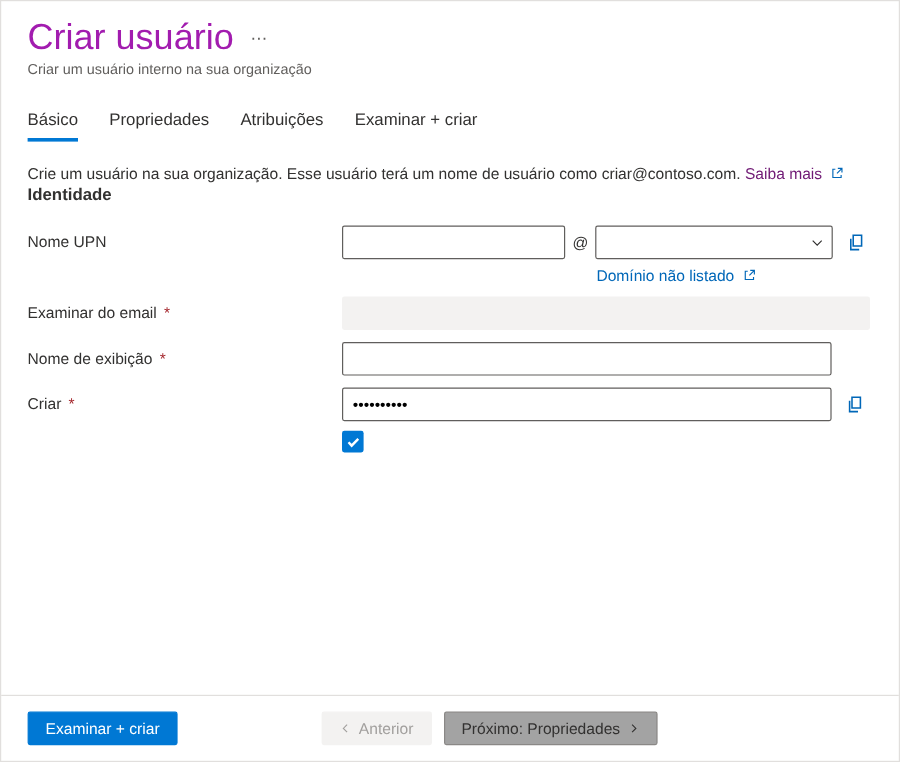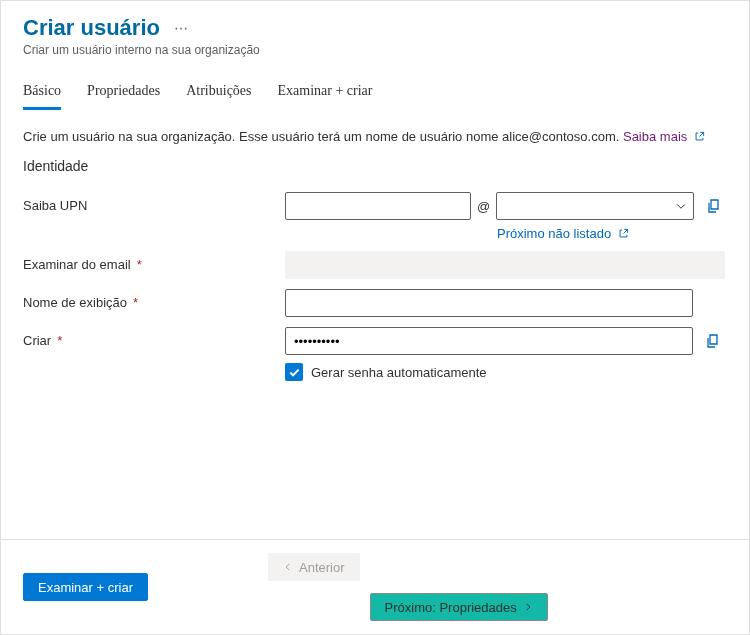--- a/index.html
+++ b/index.html
@@ -18,23 +18,23 @@
     display: flex;
     flex-direction: column;
     position: relative;
   }
   .header-row {
     display: flex;
     align-items: center;
     gap: 14px;
   }
   .page-title {
-    font-size: 22px;
-    font-weight: 700;
-    color: #0369a1;
+    font-size: 30px;
+    font-weight: 400;
+    color: #a21caf;
   }
   .more-icon {
     font-size: 14px;
     color: #605e5c;
     letter-spacing: 1px;
     cursor: pointer;
   }
   .page-subtitle {
     font-size: 12px;
     color: #605e5c;
@@ -45,21 +45,20 @@
     gap: 26px;
     margin-top: 26px;
     border-bottom: 1px solid transparent;
   }
   .tab {
     font-size: 14px;
     color: #323130;
     padding: 0 0 8px 0;
     cursor: pointer;
     border-bottom: 3px solid transparent;
-    font-family: Liberation Serif, serif;
   }
   .tab.active {
     color: #323130;
     border-bottom: 3px solid #0078d4;
     font-weight: 400;
   }
   .intro {
     margin-top: 18px;
     font-size: 13px;
   }
@@ -68,23 +67,23 @@
     cursor: pointer;
   }
   .ext-icon {
     width: 11px;
     height: 11px;
     display: inline-block;
     vertical-align: -1px;
     margin-left: 3px;
   }
   .section-title {
-    font-weight: 400;
+    font-weight: 700;
     font-size: 14px;
-    margin-top: 14px;
+    margin-top: 2px;
   }
   .form {
     margin-top: 18px;
   }
   .field-row {
     display: flex;
     align-items: flex-start;
     margin-bottom: 10px;
   }
   .field-label {
@@ -225,24 +224,23 @@
     background: #0078d4;
     color: #fff;
     border: 1px solid #0078d4;
   }
   .btn-group {
     display: flex;
     gap: 10px;
     justify-content: flex-end;
   }
   .btn-secondary {
-    background: #14b8a6;
+    background: #a3a3a3;
     border: 1px solid #8a8886;
     color: #323130;
-    margin-top: 40px;
   }
   .btn-disabled {
     background: #f3f2f1;
     border: 1px solid #f3f2f1;
     color: #a19f9d;
     cursor: default;
   }
   .chev-sm {
     width: 10px;
     height: 10px;
@@ -260,50 +258,50 @@
   <div class="page-subtitle">Criar um usuário interno na sua organização</div>
 
   <div class="tabs">
     <div class="tab active">Básico</div>
     <div class="tab">Propriedades</div>
     <div class="tab">Atribuições</div>
     <div class="tab">Examinar + criar</div>
   </div>
 
   <div class="intro">
-    <span>Crie um usuário na sua organização. Esse usuário terá um nome de usuário nome alice@contoso.com.</span>
+    <span>Crie um usuário na sua organização. Esse usuário terá um nome de usuário como criar@contoso.com.</span>
     <span class="link">
       <span>Saiba mais</span>
       <svg class="ext-icon" viewBox="0 0 16 16">
           <path fill="none" stroke="#0067b8" stroke-width="1.4" d="M6 3H3v10h10v-3M8 8l6-6M9 2h5v5"></path>
         </svg>
     </span>
   </div>
 
   <div class="section-title">Identidade</div>
 
   <div class="form">
 
     <div class="field-row">
-      <div class="field-label">Saiba UPN</div>
+      <div class="field-label">Nome UPN</div>
       <div class="field-control">
         <div class="control-line">
           <input class="text-input upn-local" type="text" style="">
           <span class="at-sign">@</span>
           <div class="domain-select">
             <svg class="chevron-down" viewBox="0 0 16 16">
                 <path fill="none" stroke="#323130" stroke-width="1.3" d="M3 6l5 5 5-5"></path>
               </svg>
           </div>
           <svg class="copy-btn" viewBox="0 0 16 16">
               <path fill="none" stroke="#0067b8" stroke-width="1.3" d="M5 2h7v9H5z M3 5v9h7"></path>
             </svg>
         </div>
         <div class="sub-link">
-          <span>Próximo não listado</span>
+          <span>Domínio não listado</span>
           <svg class="ext-icon" viewBox="0 0 16 16">
               <path fill="none" stroke="#0067b8" stroke-width="1.4" d="M6 3H3v10h10v-3M8 8l6-6M9 2h5v5"></path>
             </svg>
         </div>
       </div>
     </div>
 
     <div class="field-row">
       <div class="field-label">
         <span>Examinar do email</span>
@@ -335,21 +333,20 @@
           <svg class="copy-btn" viewBox="0 0 16 16">
               <path fill="none" stroke="#0067b8" stroke-width="1.3" d="M5 2h7v9H5z M3 5v9h7"></path>
             </svg>
         </div>
         <div class="checkbox-line">
           <div class="checkbox">
             <svg viewBox="0 0 16 16">
                 <path d="M3 8l3.2 3.5L13 4.5"></path>
               </svg>
           </div>
-          <span class="checkbox-label">Gerar senha automaticamente</span>
         </div>
       </div>
     </div>
 
 
   </div>
 
   <div class="footer">
     <button class="btn btn-primary">Examinar + criar</button>
     <div class="btn-group">

